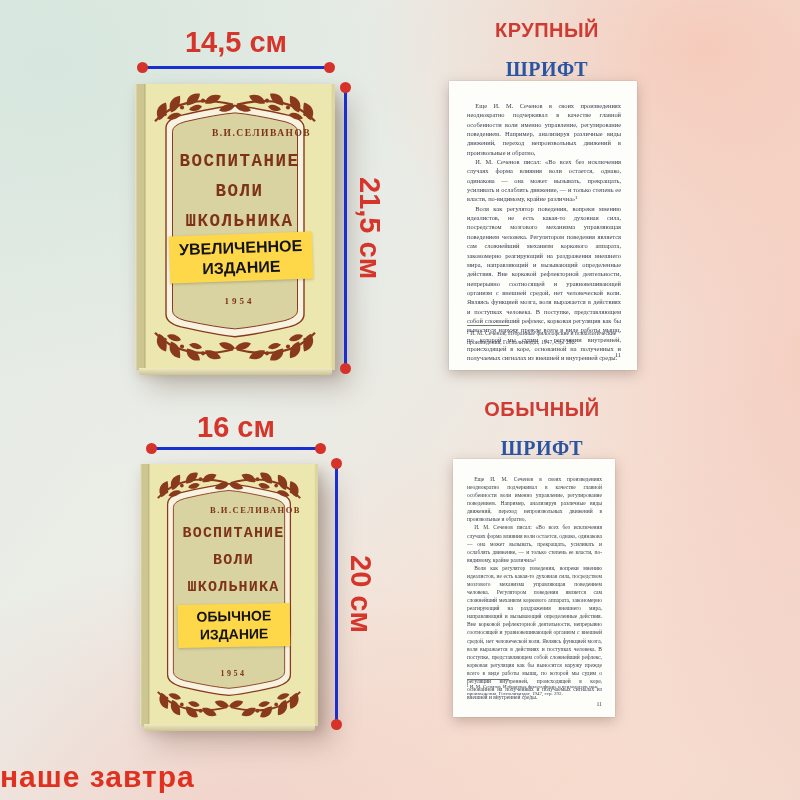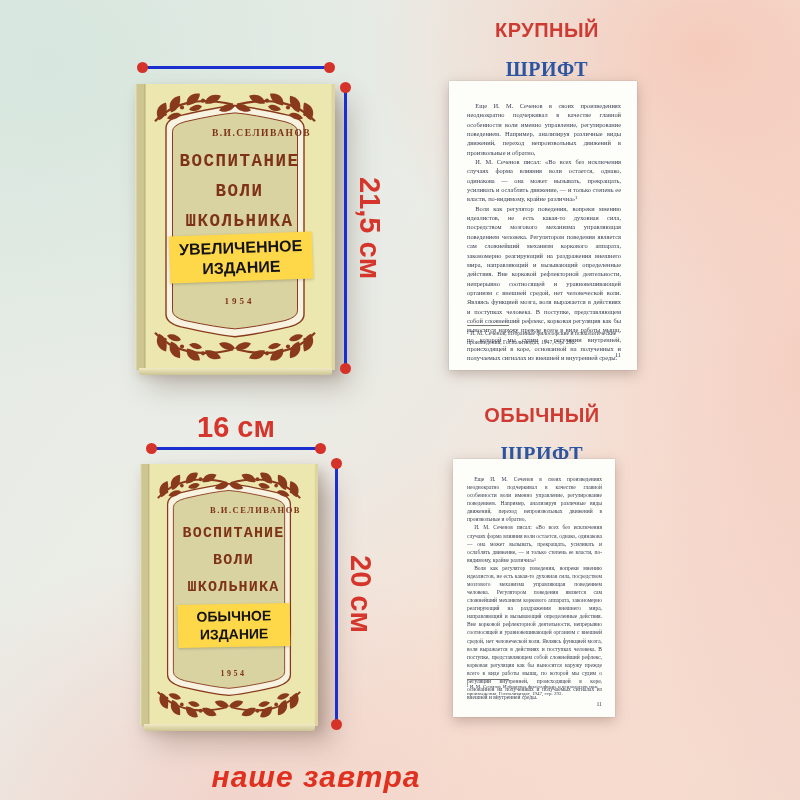--- a/index.html
+++ b/index.html
@@ -59,22 +59,22 @@
   .page-small{left:453px;top:459px;width:162px;height:258px;padding:16px 13px 0 14px;box-sizing:border-box;font-size:5.5px;line-height:1.47;}
   .footnote{position:absolute;text-align:left;}
   .page-large .footnote{left:18px;right:16px;bottom:24px;font-size:5.7px;line-height:1.45;}
   .page-small .footnote{left:14px;right:13px;bottom:20px;font-size:5px;line-height:1.45;}
   .footnote::before{content:"";display:block;width:42px;height:1px;background:#777;margin-bottom:3px;}
   .page-num{position:absolute;}
   .page-large .page-num{right:16px;bottom:10px;font-size:6.6px;}
   .page-small .page-num{right:13px;bottom:8px;font-size:5.8px;}
 
   
-  .brand{position:absolute;left:0;width:632px;top:760px;text-align:center;
-    font-weight:bold;font-style:italic;font-size:30px;letter-spacing:1px;color:#e0301f;}
+  .brand{position:absolute;left:0;width:632px;top:760px;
+    font-weight:bold;font-size:30px;letter-spacing:1px;color:#e0301f;}
 </style>
 </head>
 <body>
 
 <svg width="0" height="0" style="position:absolute" aria-hidden="true">
   <defs>
     <g id="sprig" fill="#8a3a1c" stroke="#8a3a1c">
       <path d="M2 30 C 20 10, 48 5, 80 13" fill="none" stroke-width="2.2"></path>
       <path d="M6 29 C 1 21 5 13 13 11 C 15 20 13 26 6 29 Z" stroke="none"></path>
       <path d="M18 21 C 14 12 19 5 27 4 C 28 13 25 19 18 21 Z" stroke="none"></path>
@@ -89,20 +89,21 @@
     </g>
     <g id="garland">
       <use href="#sprig"></use>
       <use href="#sprig" transform="translate(164,0) scale(-1,1)"></use>
     </g>
   </defs>
 </svg>
 
 <div class="canvas">
 
+  <div class="dim-label h" style="left:140px;top:26px;width:192px;"><span>14,5 см</span></div>
   <div class="dim-line h" style="left:142px;top:66px;width:188px;">
     <span class="dot a"></span>
     <span class="dot b"></span>
   </div>
 
   <div class="book book-top" style="left:135px;top:84px;width:200px;height:286px;">
     <svg class="cover-svg" viewBox="0 0 200 292" preserveAspectRatio="none">
       <rect x="0" y="0" width="200" height="292" fill="#ece7ae"></rect>
       <rect x="0" y="0" width="9" height="292" fill="#cec690"></rect>
       <rect x="9" y="0" width="1.6" height="292" fill="rgba(80,60,30,.28)"></rect>
@@ -181,21 +182,21 @@
   </div>
 
   <div class="dim-line v" style="left:335px;top:463px;height:262px;">
     <span class="dot a"></span>
     <span class="dot b"></span>
   </div>
   <div class="dim-label v" style="left:343px;top:463px;height:262px;width:34px;">
       <span>20 см</span>
     </div>
 
-  <div class="font-header" style="left:442px;top:390px;width:200px;margin-top:6px;">
+  <div class="font-header" style="left:442px;top:390px;width:200px;">
     <div class="hdr-red">ОБЫЧНЫЙ</div>
     <div class="hdr-blue">ШРИФТ</div>
   </div>
 
   <div class="page page-small">
     <p>Еще И. М. Сеченов в своих произведениях неоднократно подчеркивал в качестве главной особенности воли именно управление, регулирование поведением. Например, анализируя различные виды движений, переход непроизвольных движений в произвольные и обратно,</p>
     <p>И. М. Сеченов писал: «Во всех без исключения случаях форма влияния воли остается, однако, одинакова — она может вызывать, прекращать, усиливать и ослаблять движение, — и только степень ее власти, по-видимому, крайне различна»¹</p>
     <p>Воля как регулятор поведения, вопреки мнению идеалистов, не есть какая-то духовная сила, посредством мозгового механизма управляющая поведением человека. Регулятором поведения является сам сложнейший механизм коркового аппарата, закономерно реагирующий на раздражения внешнего мира, направляющий и вызывающий определенные действия. Вне корковой рефлекторной деятельности, непрерывно соотносящей и уравновешивающей организм с внешней средой, нет человеческой воли. Являясь функцией мозга, воля выражается в действиях и поступках человека. В поступке, представляющем собой сложнейший рефлекс, корковая регуляция как бы выносится наружу прежде всего в виде работы мышц, по которой мы судим о регуляции внутренней, происходящей в коре, основанной на полученных и получаемых сигналах из внешней и внутренней среды.</p>
     <div class="footnote">¹ И. М. Сеченов, Избранные философские и психологические произведения, Госполитиздат, 1947, стр. 292.</div>
     <div class="page-num">11</div>

